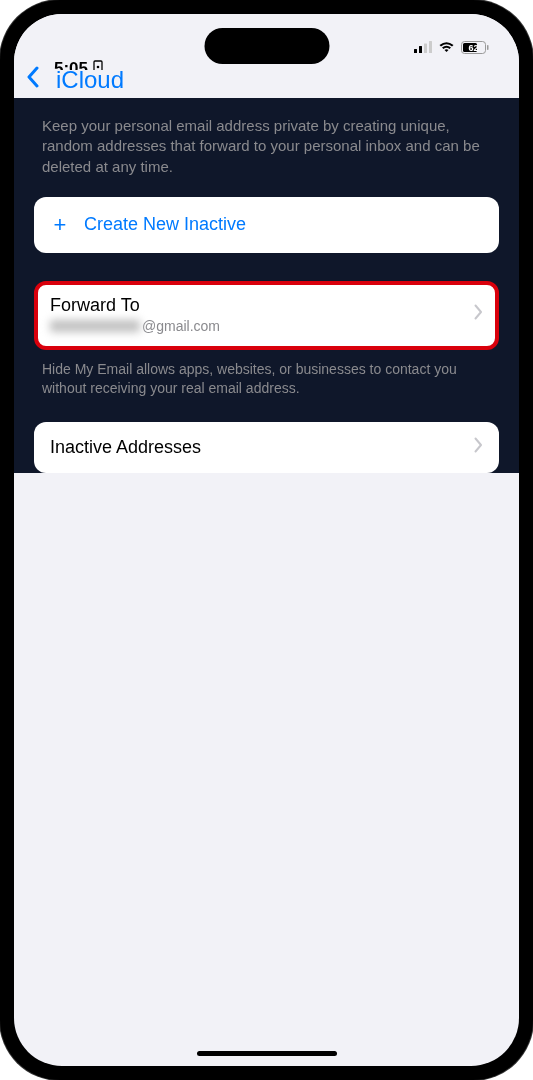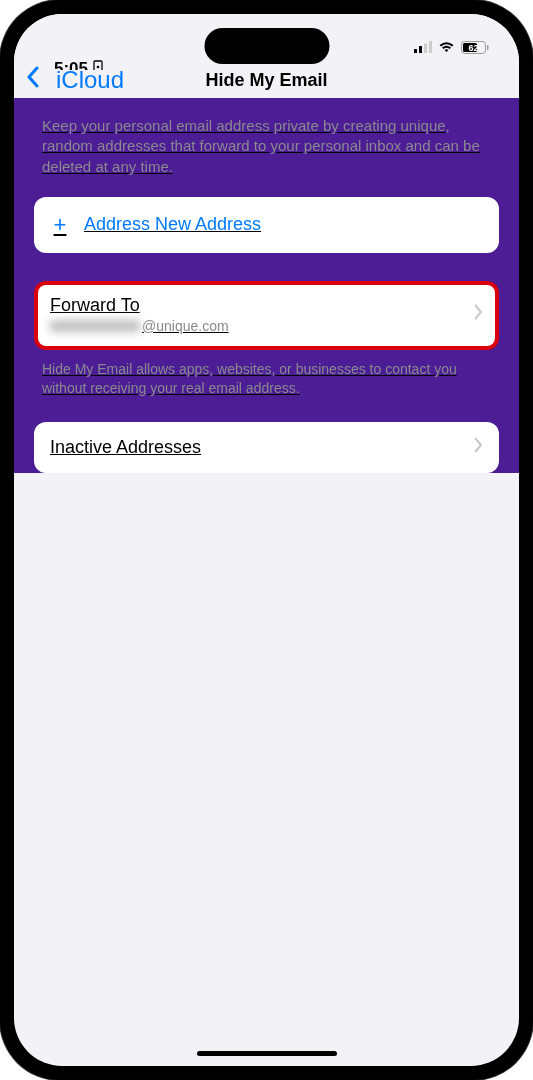--- a/index.html
+++ b/index.html
@@ -99,22 +99,21 @@
       font-size: 18px;
       font-weight: 600;
       color: #000;
       position: absolute;
       left: 50%;
       transform: translateX(-50%);
     }
 
     .content {
       padding: 0 20px;
-      background: #4c1d95;
-      text-decoration: underline;
+      background: #0f172a;
     }
 
     .description-text {
       color: #8a8a8e;
       font-size: 15px;
       line-height: 1.35;
       padding: 18px 8px 20px;
     }
 
     .card {
@@ -264,39 +263,38 @@
 
     <div class="nav-bar">
       <div class="back-button">
         <span>
           <svg width="14" height="22" viewBox="0 0 14 22">
             <path d="M11 2 L3 11 L11 20" stroke="#007aff" stroke-width="3" fill="none" stroke-linecap="round" stroke-linejoin="round"></path>
           </svg>
         </span>
         <span>iCloud</span>
       </div>
-      <div class="nav-title">Hide My Email</div>
     </div>
 
     <div class="content">
       <div class="description-text">Keep your personal email address private by creating unique, random addresses that forward to your personal inbox and can be deleted at any time.</div>
 
       <div class="card create-address">
         <span class="plus-icon">+</span>
-        <span>Address New Address</span>
+        <span>Create New Inactive</span>
       </div>
 
       <div class="section-spacer"></div>
 
       <div class="forward-to-card">
         <div class="forward-to-content">
           <div class="forward-to-title">Forward To</div>
           <div class="forward-to-email">
             <span class="blurred-part"></span>
-            <span>@unique.com</span>
+            <span>@gmail.com</span>
           </div>
         </div>
         <span class="chevron">
           <svg width="9" height="16" viewBox="0 0 9 16">
             <path d="M1.5 1.5 L7 8 L1.5 14.5" stroke="#c7c7cc" stroke-width="2" fill="none" stroke-linecap="round" stroke-linejoin="round"></path>
           </svg>
         </span>
       </div>
 
       <div class="footer-text">Hide My Email allows apps, websites, or businesses to contact you without receiving your real email address.</div>

